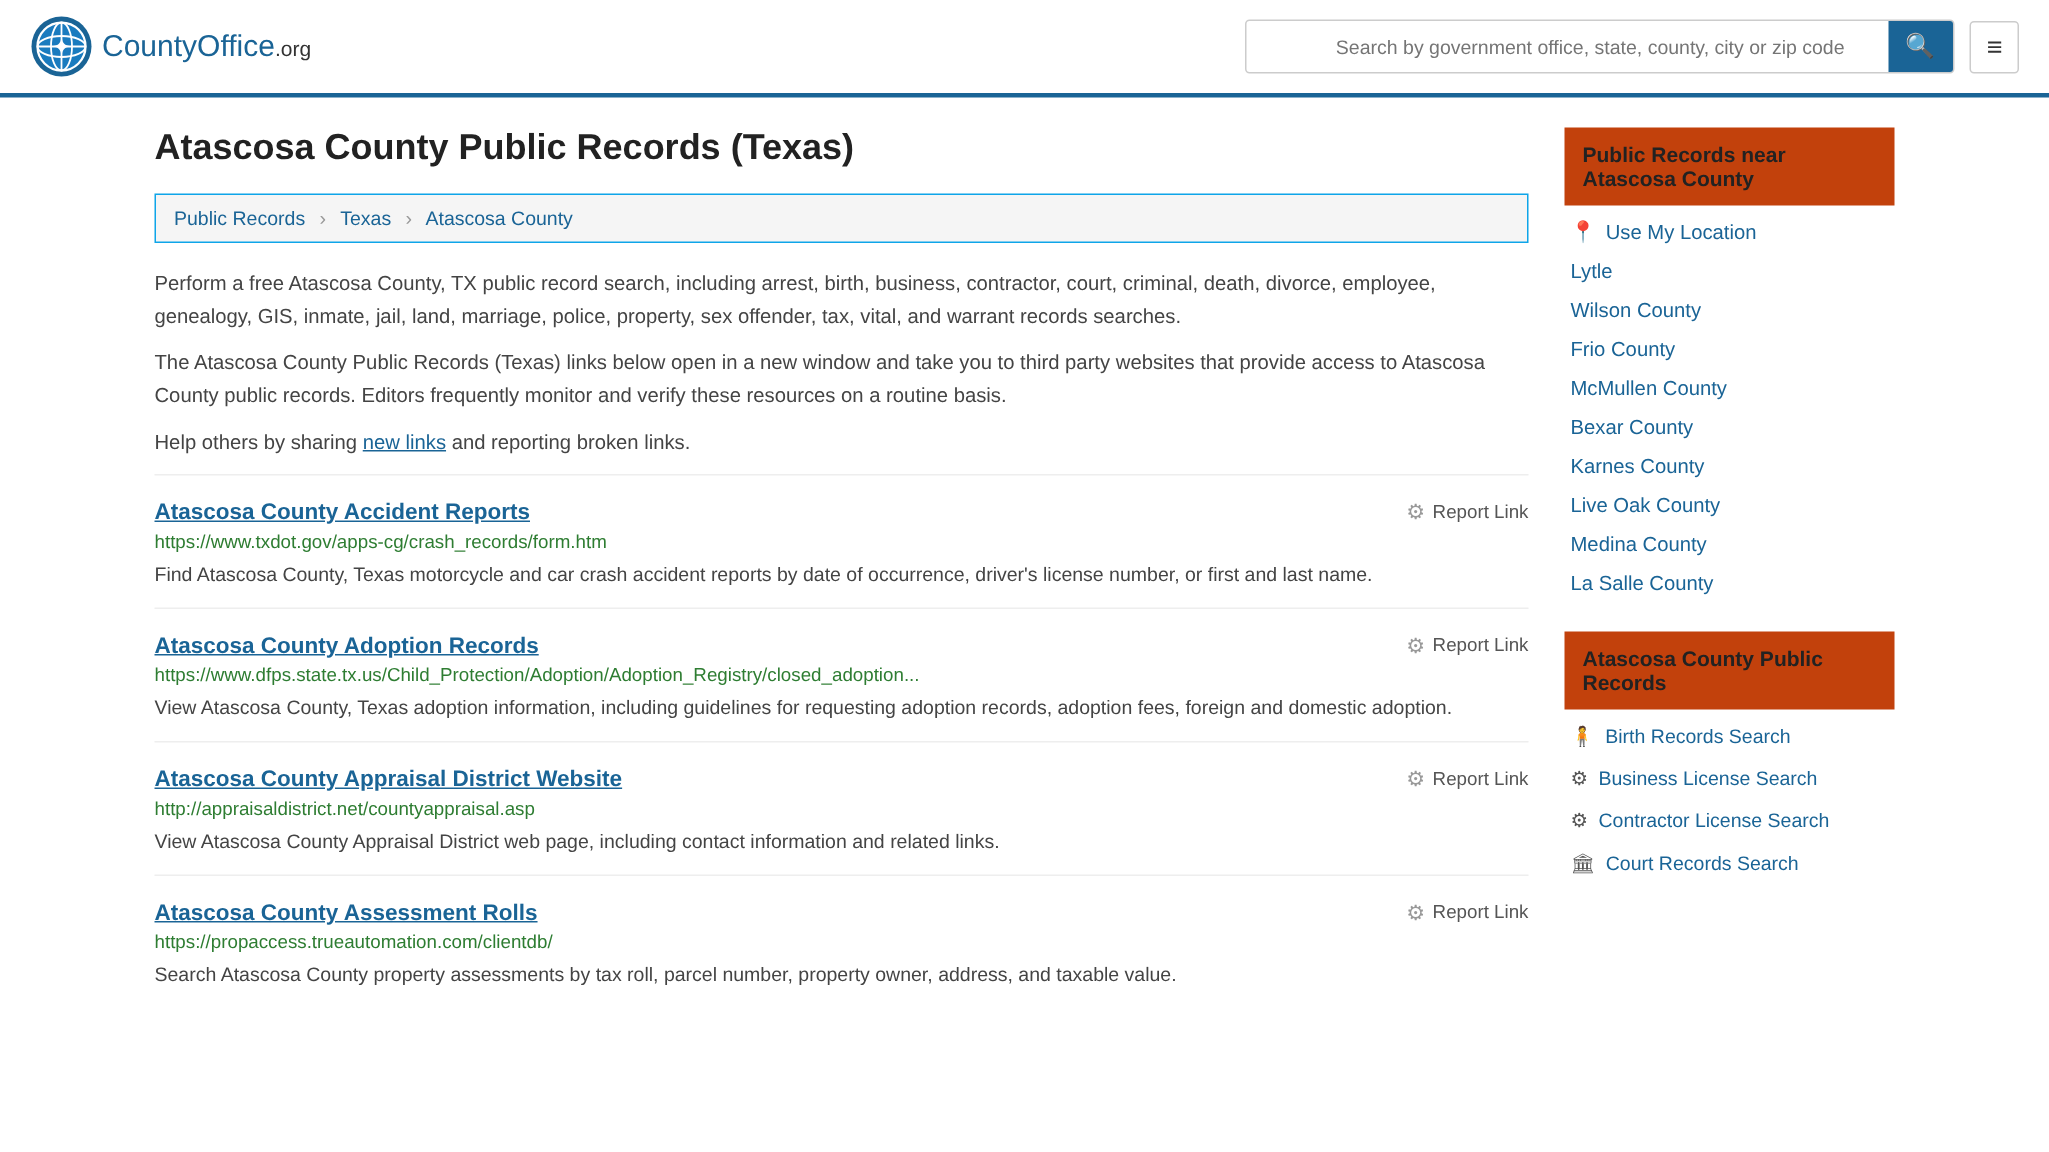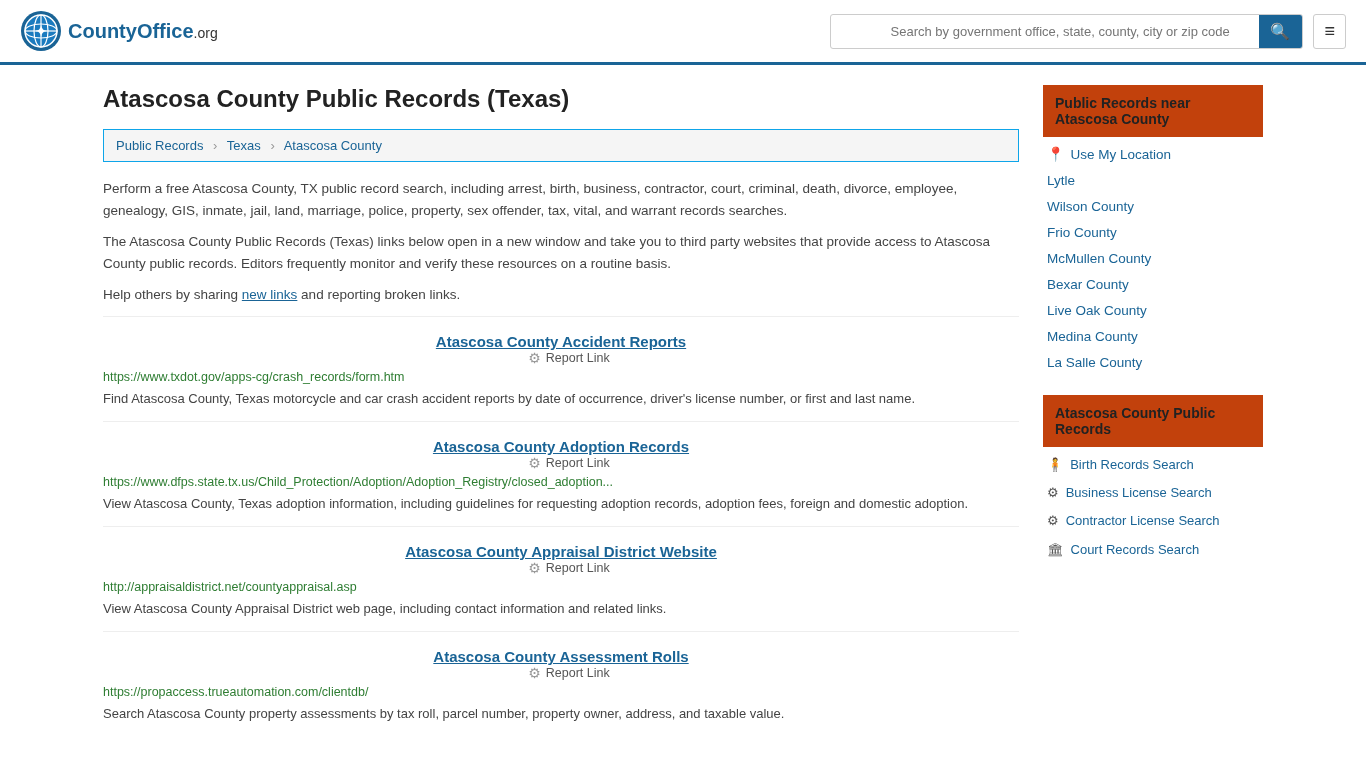--- a/index.html
+++ b/index.html
@@ -106,24 +106,23 @@
       text-decoration: underline;
     }
 
     
     .record-item {
       border-top: 1px solid #eee;
       padding: 16px 0 12px;
     }
     .record-header {
       display: flex;
-      align-items: center;
+      align-items: flex-start;
       justify-content: space-between;
       margin-bottom: 4px;
-      flex-direction: column;
     }
     .record-title {
       font-size: 15px;
       font-weight: bold;
       color: #1a6496;
       text-decoration: underline;
       cursor: pointer;
     }
     .report-link {
       display: flex;
@@ -231,21 +230,21 @@
 
       <ellipse cx="21" cy="21" rx="7" ry="16" fill="none" stroke="white" stroke-width="1.2"></ellipse>
       <ellipse cx="21" cy="21" rx="16" ry="7" fill="none" stroke="white" stroke-width="1.2"></ellipse>
       <circle cx="21" cy="21" r="16" fill="none" stroke="white" stroke-width="1.5"></circle>
       <line x1="5" y1="21" x2="37" y2="21" stroke="white" stroke-width="1.2"></line>
       <line x1="21" y1="5" x2="21" y2="37" stroke="white" stroke-width="1.2"></line>
 
       <text x="21" y="26" text-anchor="middle" fill="white" font-size="14" font-weight="bold">✦</text>
     </svg>
     <div>
-      <span style="font-size:20px;font-weight:bold;color:#1a6496;">CountyOffice</span><span style="font-size:14px;color:#333;">.org</span>
+      <span style="font-size:20px;font-weight:normal;color:#1a6496;">CountyOffice</span><span style="font-size:14px;color:#333;">.org</span>
     </div>
   </div>
 
   <div class="header-right">
     <div class="search-bar">
       <input class="search-input" type="text" placeholder="Search by government office, state, county, city or zip code" style="">
       <button class="search-btn">
         <span>🔍</span>
       </button>
     </div>
@@ -334,20 +333,21 @@
       <div class="location-item">
         <span class="location-icon">📍</span>
         <a href="#">Use My Location</a>
       </div>
       <ul class="sidebar-list">
         <li><a href="#">Lytle</a></li>
         <li><a href="#">Wilson County</a></li>
         <li><a href="#">Frio County</a></li>
         <li><a href="#">McMullen County</a></li>
         <li><a href="#">Bexar County</a></li>
+        <li><a href="#">Karnes County</a></li>
         <li><a href="#">Live Oak County</a></li>
         <li><a href="#">Medina County</a></li>
         <li><a href="#">La Salle County</a></li>
       </ul>
     </div>
 
     <div class="sidebar-section">
       <div class="sidebar-header">Atascosa County Public Records</div>
       <ul class="sidebar-record-list">
         <li class="sidebar-record-item">

